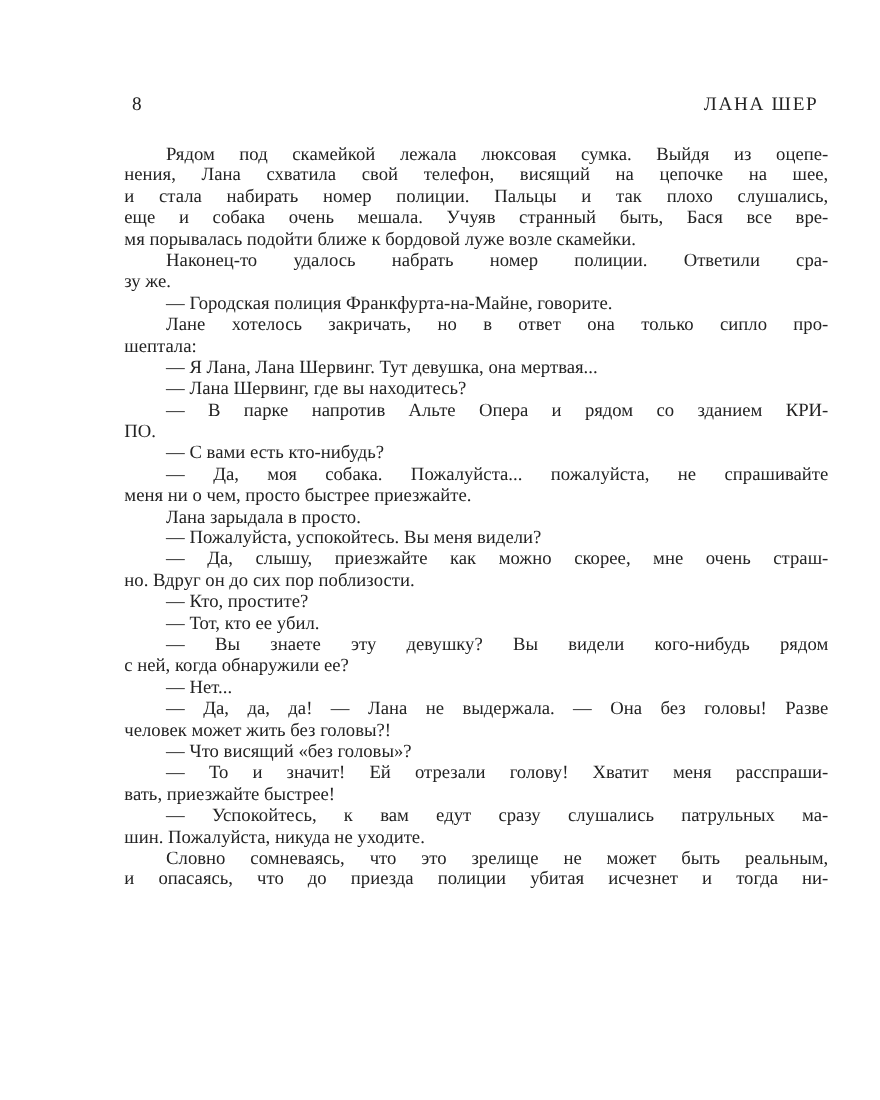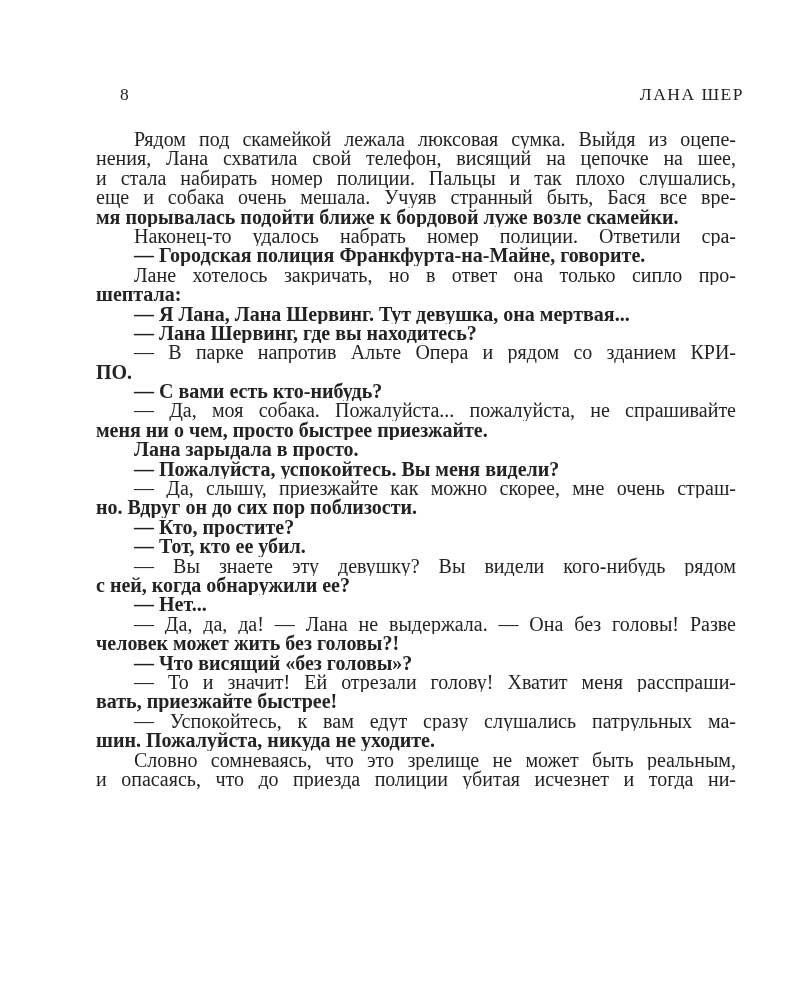--- a/index.html
+++ b/index.html
@@ -33,64 +33,64 @@
   .running-title {
     position: absolute;
     left: 0;
     top: 0;
     width: 100%;
     text-align: right;
     letter-spacing: 1.5px;
   }
   .text-block {
     position: absolute;
-    left: 96px;
+    left: 113px;
     top: 130px;
     width: 640px;
-    font-size: 20px;
+    font-size: 17px;
     line-height: 19.4px;
   }
   .para {
     margin: 0;
     padding: 0;
   }
   .line {
     text-align: justify;
     text-align-last: justify;
     white-space: normal;
     overflow: hidden;
     height: 19.4px;
   }
   .line.first {
     text-indent: 38px;
   }
   .line.last {
     text-align: right;
     text-align-last: left;
-    font-weight: bold;
   }
 </style>
 </head>
 <body>
 
 <div class="page">
   <div class="running-head">
     <span class="folio">8</span>
     <span class="running-title">ЛАНА ШЕР</span>
   </div>
   <div class="text-block">
       <div class="para">
         <div class="line first">Рядом под скамейкой лежала люксовая сумка. Выйдя из оцепе-</div>
         <div class="line">нения, Лана схватила свой телефон, висящий на цепочке на шее,</div>
         <div class="line">и стала набирать номер полиции. Пальцы и так плохо слушались,</div>
         <div class="line">еще и собака очень мешала. Учуяв странный быть, Бася все вре-</div>
         <div class="line last">мя порывалась подойти ближе к бордовой луже возле скамейки.</div>
       </div>
       <div class="para">
         <div class="line first">Наконец-то удалось набрать номер полиции. Ответили сра-</div>
+        <div class="line last">зу же.</div>
       </div>
       <div class="para">
         <div class="line first last">— Городская полиция Франкфурта-на-Майне, говорите.</div>
       </div>
       <div class="para">
         <div class="line first">Лане хотелось закричать, но в ответ она только сипло про-</div>
         <div class="line last">шептала:</div>
       </div>
       <div class="para">
         <div class="line first last">— Я Лана, Лана Шервинг. Тут девушка, она мертвая...</div>

